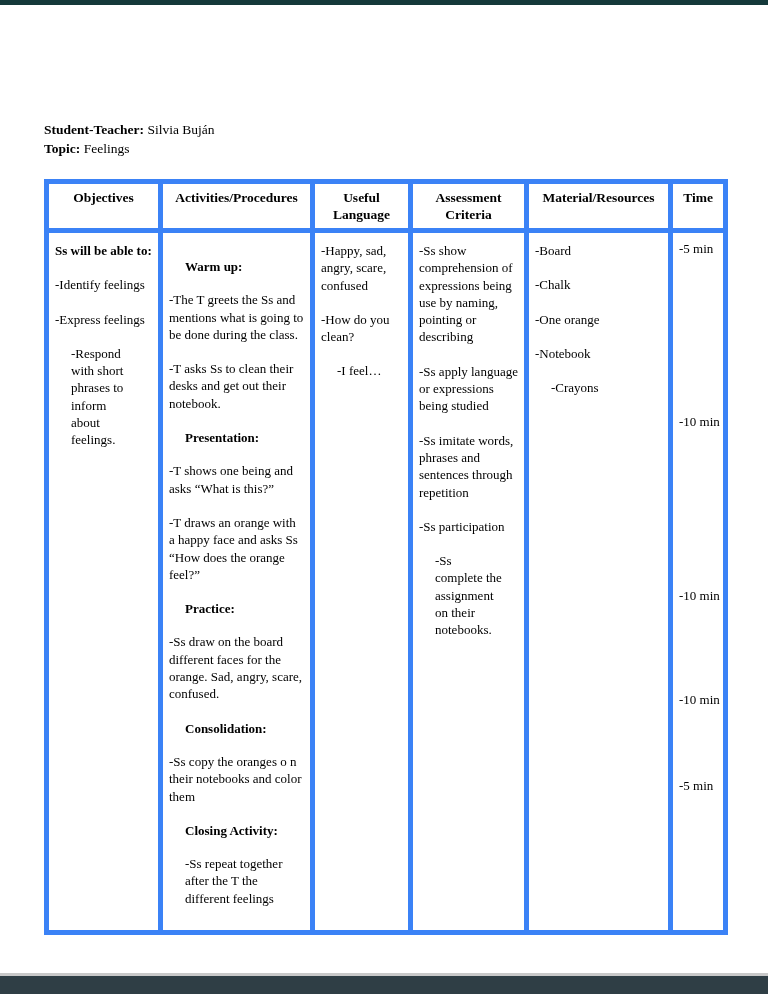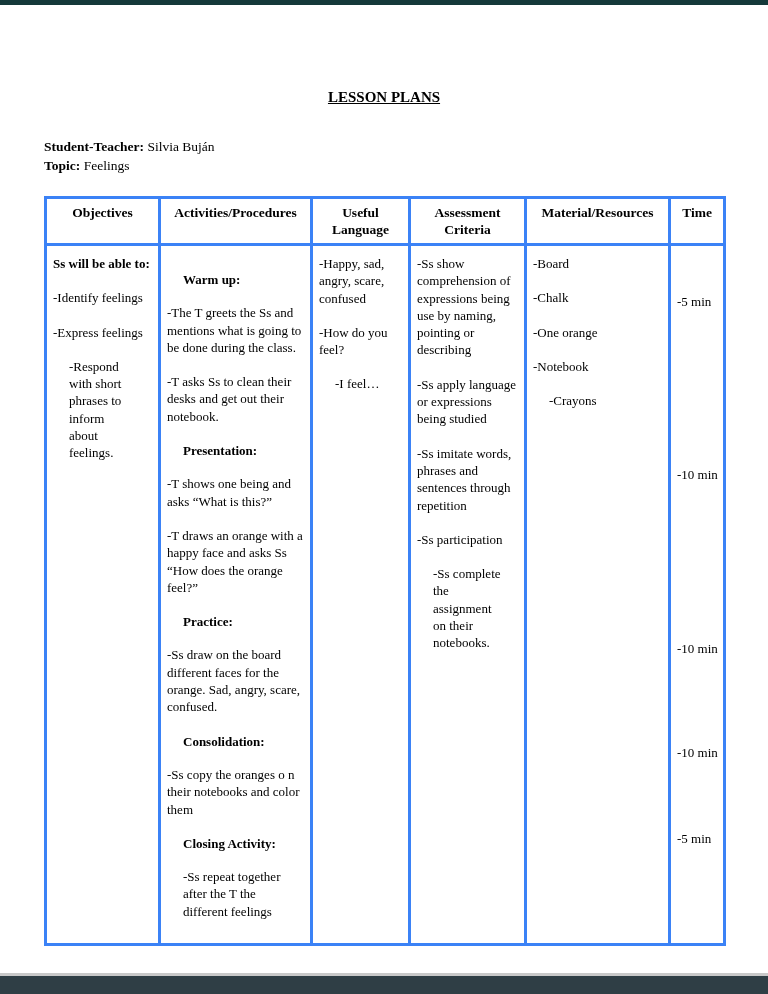--- a/index.html
+++ b/index.html
@@ -31,56 +31,55 @@
 
   table.lesson {
     margin:21px 0 0 44px;
     width:679px;
     border-collapse:collapse;
     table-layout:fixed;
     font-size:13px;
     line-height:17.3px;
   }
   table.lesson th, table.lesson td {
-    border:3px solid #3b82f6;
+    border:5px solid #3b82f6;
   }
   table.lesson th {
     font-size:13.5px;
     font-weight:bold;
     text-align:center;
     vertical-align:top;
     padding:5px 3px;
     line-height:17px;
   }
   table.lesson td {
     vertical-align:top;
     padding:9px 6px 7px 6px;
   }
   tr.body-row { height:622px; }
 
   .hd  { margin:16px; font-weight:bold; }
   .pp  { margin:0 0 17px 0; }
   .pl  { margin:16px; }
 
   .time-cell { position:relative; }
-  .time-entry { position:absolute; left:6px; white-space:nowrap;margin-top:40px; }
+  .time-entry { position:absolute; left:6px; white-space:nowrap; }
   .t0 { top:7px; }
   .t1 { top:180px; }
   .t2 { top:354px; }
   .t3 { top:458px; }
   .t4 { top:544px; }
 </style>
 </head>
 <body>
 
 <div class="top-bar"></div>
 
 <div class="page">
 
-  <div class="doc-title">LESSON PLANS</div>
 
   <div class="meta">
     <p><span class="b">Student-Teacher:</span> <span>Silvia Buján</span></p>
     <p><span class="b">Topic:</span> <span>Feelings</span></p>
   </div>
 
   <table class="lesson">
     <colgroup>
       <col style="width:114px">
       <col style="width:152px">
@@ -117,21 +116,21 @@
         <p class="hd">Practice:</p>
         <p class="pp">-Ss draw on the board different faces for the orange. Sad, angry, scare, confused.</p>
         <p class="hd">Consolidation:</p>
         <p class="pp">-Ss copy the oranges o n their notebooks and color them</p>
         <p class="hd">Closing Activity:</p>
         <p class="pl">-Ss repeat together after the T the different feelings</p>
       </td>
 
       <td>
         <p class="pp">-Happy, sad, angry, scare, confused</p>
-        <p class="pp">-How do you feel?</p>
+        <p class="pp">-How do you clean?</p>
         <p class="pl">-I feel…</p>
       </td>
 
       <td>
         <p class="pp">-Ss show comprehension of expressions being use by naming, pointing or describing</p>
         <p class="pp">-Ss apply language or expressions being studied</p>
         <p class="pp">-Ss imitate words, phrases and sentences through repetition</p>
         <p class="pp">-Ss participation</p>
         <p class="pl">-Ss complete the assignment on their notebooks.</p>
       </td>

